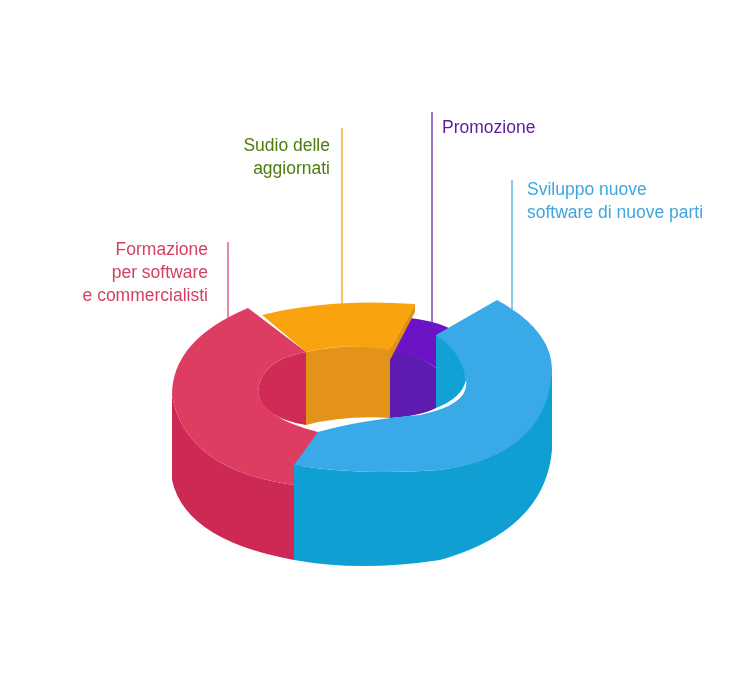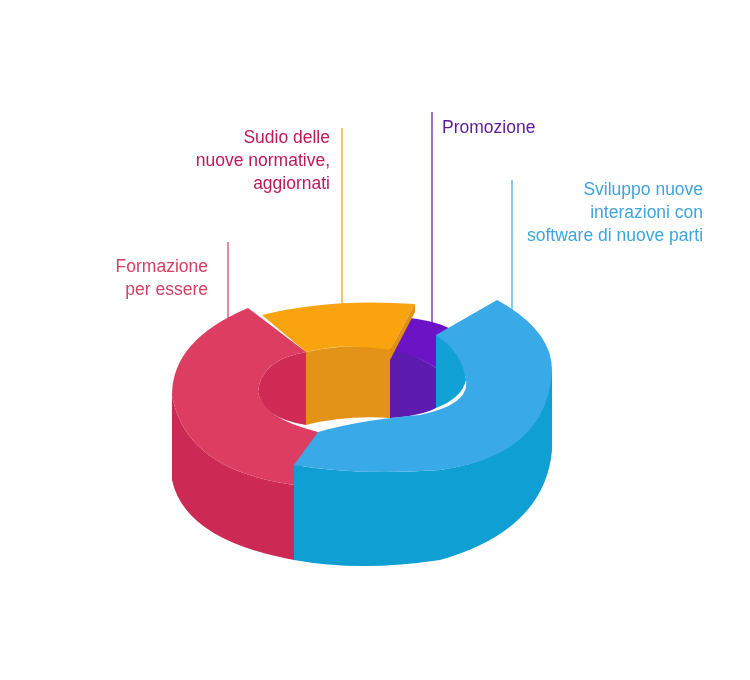--- a/index.html
+++ b/index.html
@@ -37,32 +37,31 @@
 
   <path d="M172,395 L172,480 Q185,540 294,560 L294,485 Q185,470 172,395 Z" fill="#cc2a54"></path>
   <path d="M248,308 L306,352 Q260,360 258,392 Q262,418 318,432 L294,485 Q185,470 172,395 Q172,340 248,308 Z" fill="#de3d62"></path>
 
   <path d="M294,465 L294,560 Q360,572 440,560 Q545,530 552,450 L552,365 Q548,455 440,470 Q360,476 294,465 Z" fill="#109fd3"></path>
   <path d="M294,465 L318,432 Q360,420 420,415 Q470,405 466,380 Q462,355 436,345 L436,335 L497,300 Q552,330 552,370 Q548,455 440,470 Q360,476 294,465 Z" fill="#39a9e8"></path>
 
   <path d="M436,335 L436,408 Q462,398 466,380 Q462,352 436,335 Z" fill="#12a1d4"></path>
 </svg>
 
-<div class="label right" style="left:40px; top:238px; width:168px; color:#d43f63;margin-top:17px;">
+<div class="label right" style="left:40px; top:238px; width:168px; color:#d43f63;">
   <div>Formazione</div>
-  <div>per essere</div>
+  <div>per software</div>
+  <div>e commercialisti</div>
 </div>
 
-<div class="label right" style="left:140px; top:126px; width:190px; color:#be185d;">
+<div class="label right" style="left:140px; top:134px; width:190px; color:#4d7c0f;">
   <div>Sudio delle</div>
-  <div>nuove normative,</div>
   <div>aggiornati</div>
 </div>
 
 <div class="label left" style="left:442px; top:116px; color:#5f1a9c;">
   <div>Promozione</div>
 </div>
 
-<div class="label left" style="left:527px; top:178px; color:#3ea5de;text-align:right;">
+<div class="label left" style="left:527px; top:178px; color:#3ea5de;">
   <div>Sviluppo nuove</div>
-  <div>interazioni con</div>
   <div>software di nuove parti</div>
 </div>
 
 </body></html>

